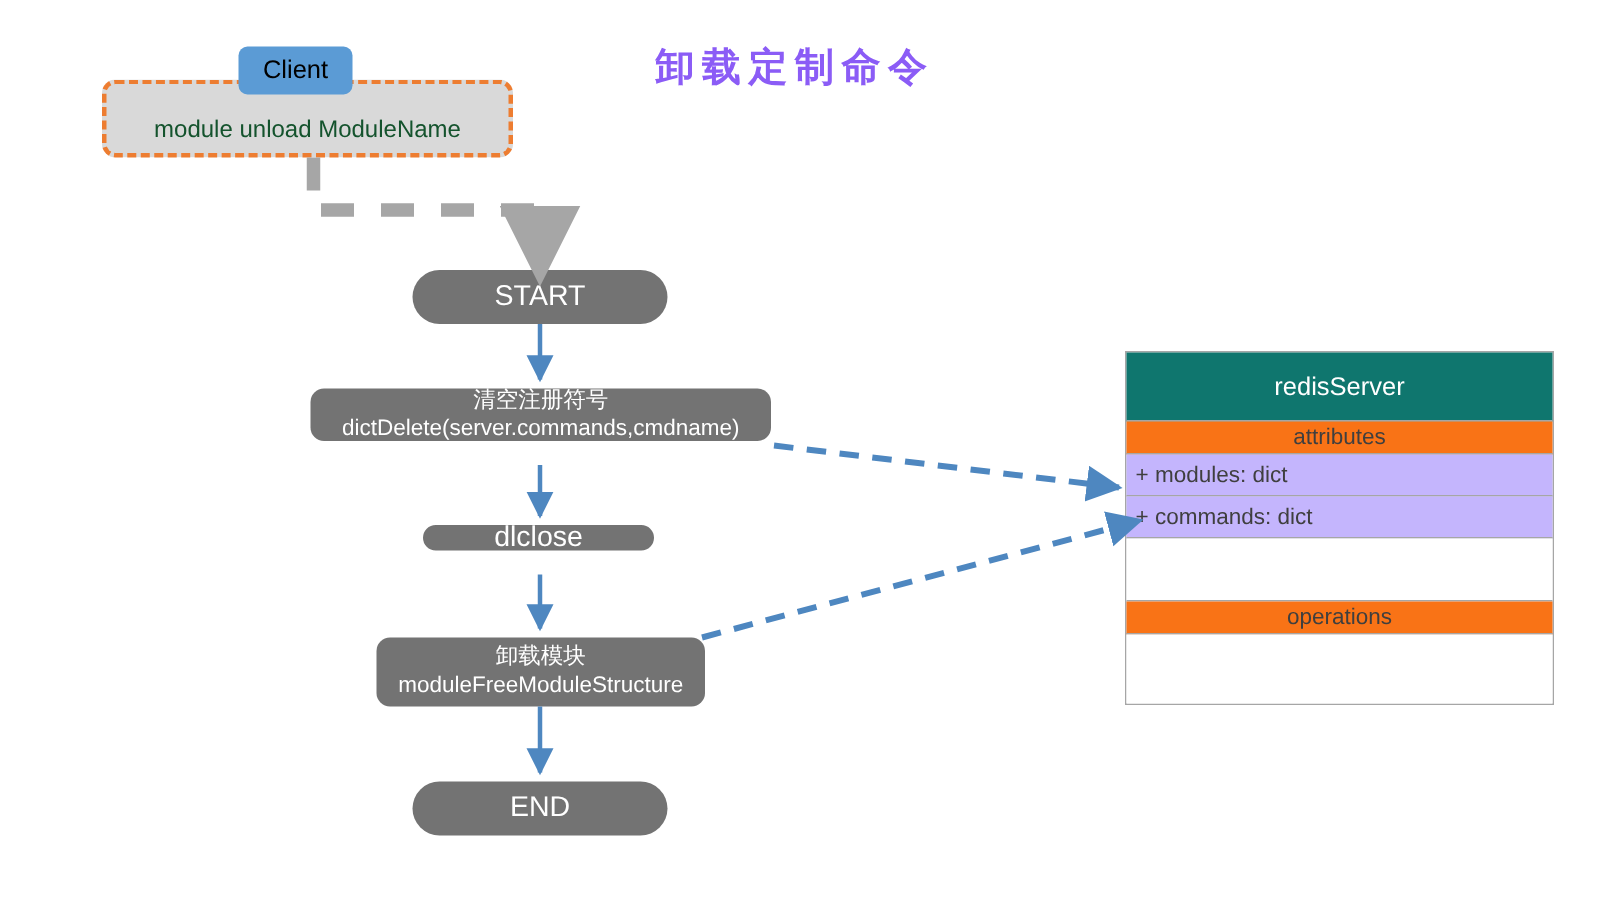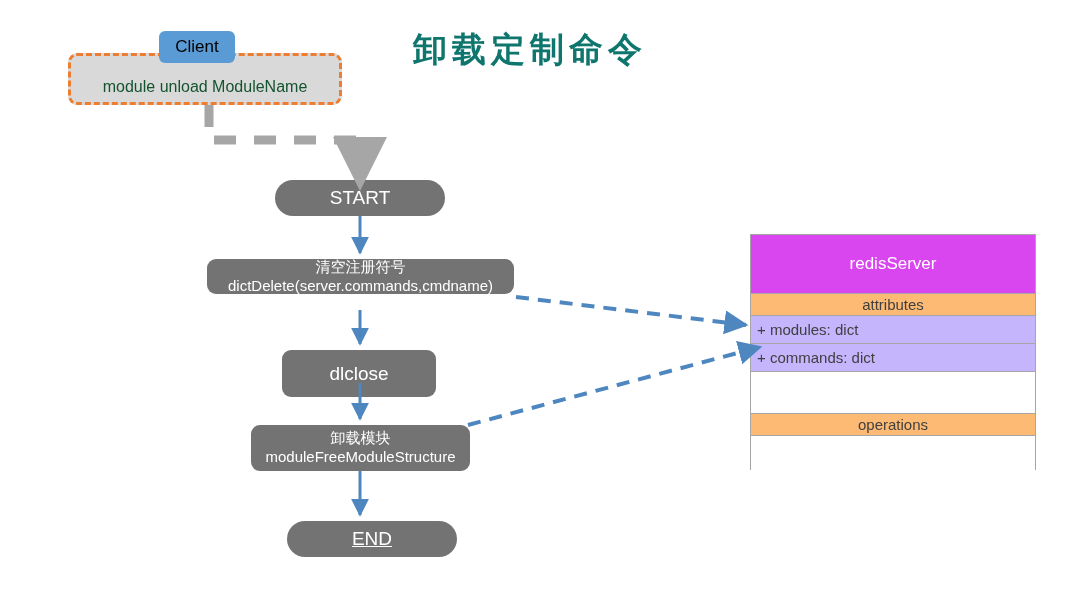--- a/index.html
+++ b/index.html
@@ -18,23 +18,23 @@
     overflow: hidden;
   }
 
   
   .diagram-title {
     position: absolute;
     left: 395px;
     top: 27px;
     width: 270px;
     text-align: center;
-    font-size: 34px;
+    font-size: 26px;
     font-weight: bold;
-    color: #0f766e;
+    color: #8b5cf6;
     letter-spacing: 5px;
     white-space: nowrap;
   }
 
   
   .client-group {
     position: absolute;
     left: 68px;
     top: 53px;
     width: 274px;
@@ -82,23 +82,23 @@
     text-align: center;
     box-sizing: border-box;
     line-height: 1.25;
   }
   .node.terminator { border-radius: 999px; font-size: 19px; }
   .node.process { border-radius: 9px; font-size: 15px; }
   .node .line2 { font-size: 15px; }
 
   #node-start { left: 275px; top: 180px; width: 170px; height: 36px; }
   #node-dictdelete { left: 207px; top: 259px; width: 307px; height: 35px; }
-  #node-dlclose { left: 282px; top: 350px; width: 154px; height: 47px; font-size: 19px; }
+  #node-dlclose { left: 282px; top: 350px; width: 154px; height: 17px; font-size: 19px; }
   #node-freemodule { left: 251px; top: 425px; width: 219px; height: 46px; }
-  #node-end { left: 287px; top: 521px; width: 170px; height: 36px; text-decoration: underline; }
+  #node-end { left: 275px; top: 521px; width: 170px; height: 36px; }
 
   
   .uml-class {
     position: absolute;
     left: 750px;
     top: 234px;
     width: 286px;
     height: 236px;
     border: 1px solid #A6A6A6;
     background: #ffffff;
@@ -106,29 +106,29 @@
     font-size: 15px;
     color: #3F3F3F;
   }
   .uml-row {
     box-sizing: border-box;
     border-bottom: 1px solid #A6A6A6;
     display: flex;
     align-items: center;
   }
   .uml-header {
-    height: 59px;
-    background: #d946ef;
+    height: 46px;
+    background: #0f766e;
     color: #ffffff;
     font-size: 17px;
     justify-content: center;
   }
   .uml-section {
     height: 22px;
-    background: #fdba74;
+    background: #f97316;
     justify-content: center;
     font-size: 15px;
   }
   .uml-attr {
     height: 28px;
     background: #c4b5fd;
     justify-content: flex-start;
     padding-left: 6px;
   }
   .uml-blank-attrs { height: 42px; background: #ffffff; }

